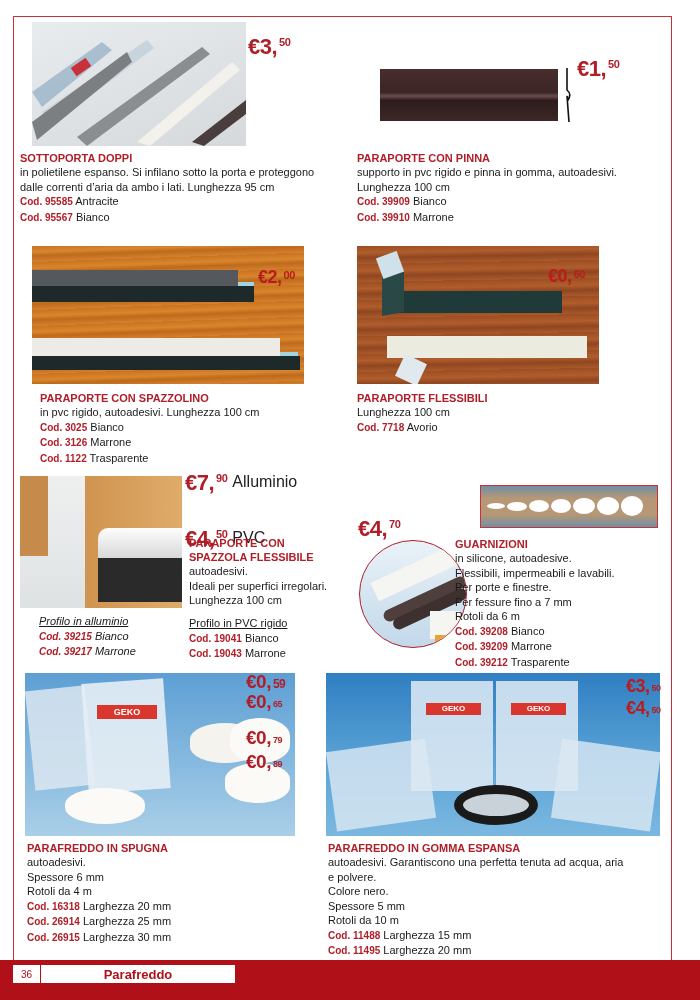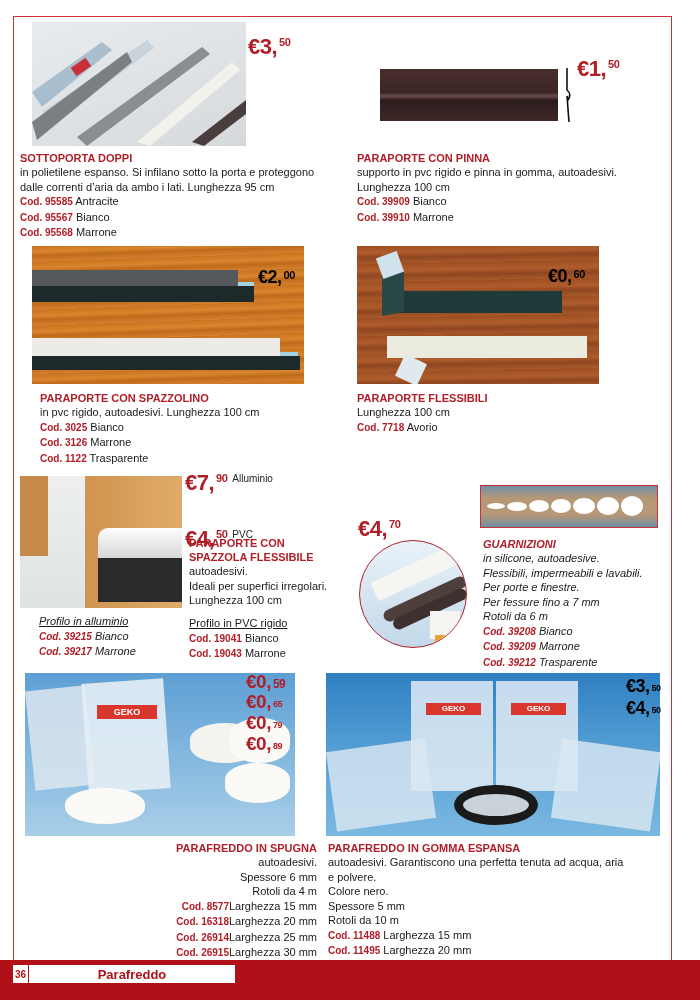--- a/index.html
+++ b/index.html
@@ -5,27 +5,27 @@
   * { box-sizing: border-box; margin: 0; padding: 0; }
   html, body { width: 700px; height: 1000px; overflow: hidden; background: #fff; }
   body { font-family: "Liberation Sans", sans-serif; color: #1a1a1a; position: relative; }
   .frame { position: absolute; left: 13px; top: 16px; width: 659px; height: 944px; border: 1px solid #c8303a; border-bottom: none; }
   .abs { position: absolute; }
   .title { color: #b01e28; font-weight: bold; font-size: 11px; line-height: 14px; }
   .cod { color: #b01e28; font-weight: bold; font-size: 10px; }
   .line { font-size: 11px; line-height: 14.5px; white-space: nowrap; }
   .price { font-weight: bold; color: #b01e28; font-size: 22px; letter-spacing: -0.5px; white-space: nowrap; }
   .price sup { font-size: 11px; vertical-align: top; position: relative; top: 2px; margin-left: 2px; }
-  .price.white { color: #000000; }
-  .price .suffix { color: #222; font-weight: normal; font-size: 10px; margin-left: 5px; letter-spacing: 0; vertical-align: top; position: relative; top: 3px; }
+  .price.white { color: #b91c1c; }
+  .price .suffix { color: #222; font-weight: normal; font-size: 16px; margin-left: 5px; letter-spacing: 0; vertical-align: top; position: relative; top: 3px; }
   .img { position: absolute; overflow: hidden; }
   .ul { text-decoration: underline; font-size: 11px; line-height: 14.5px; }
   .footer { position: absolute; left: 0; top: 960px; width: 700px; height: 40px; background: #b01119; }
   .footer-tab { position: absolute; left: 13px; top: 5px; width: 222px; height: 18px; background: #fff; display: flex; }
-  .page-num { width: 16px; border-right: 1px solid #b01119; font-weight: bold; font-size: 10px; color: #b01119; display: flex; align-items: center; justify-content: center; }
+  .page-num { width: 28px; border-right: 1px solid #b01119; font-weight: normal; font-size: 10px; color: #b01119; display: flex; align-items: center; justify-content: center; }
   .section-name { flex: 1; color: #b01119; font-weight: bold; font-size: 13px; display: flex; align-items: center; justify-content: center; }
 </style>
 </head>
 <body>
 
 <div class="frame"></div>
 
 <div class="img" style="left:32px;top:22px;width:214px;height:124px;background:linear-gradient(160deg,#e9ecef,#d6d9dc);">
   <svg width="214" height="124" viewBox="0 0 214 124">
     <polygon points="0,70 70,20 80,28 10,85" fill="#9ab4c8" opacity="0.8"></polygon>
@@ -39,21 +39,20 @@
 </div>
 <div class="abs price" style="left:248px;top:34px;">
   <span>€3,</span><sup>50</sup>
 </div>
 <div class="abs" style="left:20px;top:151px;width:330px;">
   <div class="title">SOTTOPORTA DOPPI</div>
   <div class="line">in polietilene espanso. Si infilano sotto la porta e proteggono</div>
   <div class="line">dalle correnti d’aria da ambo i lati. Lunghezza 95 cm</div>
   <div class="line"><span class="cod">Cod. 95585</span> <span>Antracite</span></div>
   <div class="line"><span class="cod">Cod. 95567</span> <span>Bianco</span></div>
-  <div class="line"><span class="cod">Cod. 95568</span> <span>Marrone</span></div>
 </div>
 
 <div class="img" style="left:380px;top:69px;width:178px;height:52px;background:linear-gradient(180deg,#4a2d2d 0%,#3b2525 45%,#6a4c4c 52%,#2d1c1c 60%,#3e2727 100%);"></div>
 <svg class="abs" style="left:563px;top:68px;" width="12" height="54" viewBox="0 0 12 54">
     <path d="M4 0 L4 22 Q9 26 5 32 L4 28 L6 54" stroke="#111" stroke-width="1.6" fill="none"></path>
   </svg>
 <div class="abs price" style="left:577px;top:56px;">
   <span>€1,</span><sup>50</sup>
 </div>
 <div class="abs" style="left:357px;top:151px;width:320px;">
@@ -143,21 +142,21 @@
   <div style="position:absolute;left:6px;top:10px;display:flex;gap:2px;align-items:center;">
     <span style="display:inline-block;width:18px;height:6px;background:#fff;border-radius:50%;font-size:4px;"></span>
     <span style="display:inline-block;width:20px;height:9px;background:#fff;border-radius:50%;"></span>
     <span style="display:inline-block;width:20px;height:12px;background:#fff;border-radius:50%;"></span>
     <span style="display:inline-block;width:20px;height:14px;background:#fff;border-radius:50%;"></span>
     <span style="display:inline-block;width:22px;height:16px;background:#fff;border-radius:50%;"></span>
     <span style="display:inline-block;width:22px;height:18px;background:#fff;border-radius:50%;"></span>
     <span style="display:inline-block;width:22px;height:20px;background:#fff;border-radius:50%;"></span>
   </div>
 </div>
-<div class="abs" style="left:483px;top:537px;width:200px;font-style:italic;">
+<div class="abs" style="left:455px;top:537px;width:200px;">
   <div class="title">GUARNIZIONI</div>
   <div class="line">in silicone, autoadesive.</div>
   <div class="line">Flessibili, impermeabili e lavabili.</div>
   <div class="line">Per porte e finestre.</div>
   <div class="line">Per fessure fino a 7 mm</div>
   <div class="line">Rotoli da 6 m</div>
   <div class="line"><span class="cod">Cod. 39208</span> <span>Bianco</span></div>
   <div class="line"><span class="cod">Cod. 39209</span> <span>Marrone</span></div>
   <div class="line"><span class="cod">Cod. 39212</span> <span>Trasparente</span></div>
 </div>
@@ -167,29 +166,28 @@
   <div style="position:absolute;left:60px;top:8px;width:82px;height:110px;background:rgba(230,238,245,0.9);transform:rotate(-4deg);"></div>
   <div style="position:absolute;left:72px;top:32px;width:60px;height:14px;background:#d9362d;color:#fff;font-size:9px;font-weight:bold;line-height:14px;text-align:center;">GEKO</div>
   <div style="position:absolute;left:165px;top:50px;width:70px;height:40px;background:#f5f3ee;border-radius:50%/40%;"></div>
   <div style="position:absolute;left:205px;top:45px;width:60px;height:45px;background:#fbfaf6;border-radius:50%/40%;"></div>
   <div style="position:absolute;left:200px;top:90px;width:65px;height:40px;background:#fbfaf6;border-radius:50%/40%;"></div>
   <div style="position:absolute;left:40px;top:115px;width:80px;height:36px;background:#fbfaf6;border-radius:50%/45%;"></div>
 </div>
 <div class="abs" style="left:246px;top:672px;">
   <div class="price" style="font-size:19px;line-height:20px;"><span>€0,</span><sup style="font-size:12px;">59</sup></div>
   <div class="price" style="font-size:19px;line-height:20px;"><span>€0,</span><sup style="font-size:9px;">65</sup></div>
-  <div class="price" style="font-size:19px;line-height:22px;"><span>€0,</span><sup style="font-size:9px;">79</sup></div>
+  <div class="price" style="font-size:19px;line-height:28px;margin-top:12px;"><span>€0,</span><sup style="font-size:9px;">79</sup></div>
   <div class="price" style="font-size:19px;line-height:20px;"><span>€0,</span><sup style="font-size:9px;">89</sup></div>
 </div>
-<div class="abs" style="left:27px;top:841px;width:290px;text-align:right;">
+<div class="abs" style="left:27px;top:841px;width:290px;">
   <div class="title">PARAFREDDO IN SPUGNA</div>
   <div class="line">autoadesivi.</div>
   <div class="line">Spessore 6 mm</div>
   <div class="line">Rotoli da 4 m</div>
-  <div class="line"><span class="cod" style="display:inline-block;width:56px;">Cod. 8577</span><span>Larghezza 15 mm</span></div>
   <div class="line"><span class="cod" style="display:inline-block;width:56px;">Cod. 16318</span><span>Larghezza 20 mm</span></div>
   <div class="line"><span class="cod" style="display:inline-block;width:56px;">Cod. 26914</span><span>Larghezza 25 mm</span></div>
   <div class="line"><span class="cod" style="display:inline-block;width:56px;">Cod. 26915</span><span>Larghezza 30 mm</span></div>
 </div>
 
 <div class="img" style="left:326px;top:673px;width:334px;height:163px;background:linear-gradient(180deg,#2f7fc2,#5ea6d8 60%,#7bb8e0);">
   <div style="position:absolute;left:85px;top:8px;width:82px;height:110px;background:rgba(225,235,245,0.85);"></div>
   <div style="position:absolute;left:170px;top:8px;width:82px;height:110px;background:rgba(225,235,245,0.85);"></div>
   <div style="position:absolute;left:5px;top:72px;width:100px;height:80px;background:rgba(220,232,242,0.8);transform:rotate(-8deg);"></div>
   <div style="position:absolute;left:230px;top:72px;width:100px;height:80px;background:rgba(220,232,242,0.8);transform:rotate(8deg);"></div>

